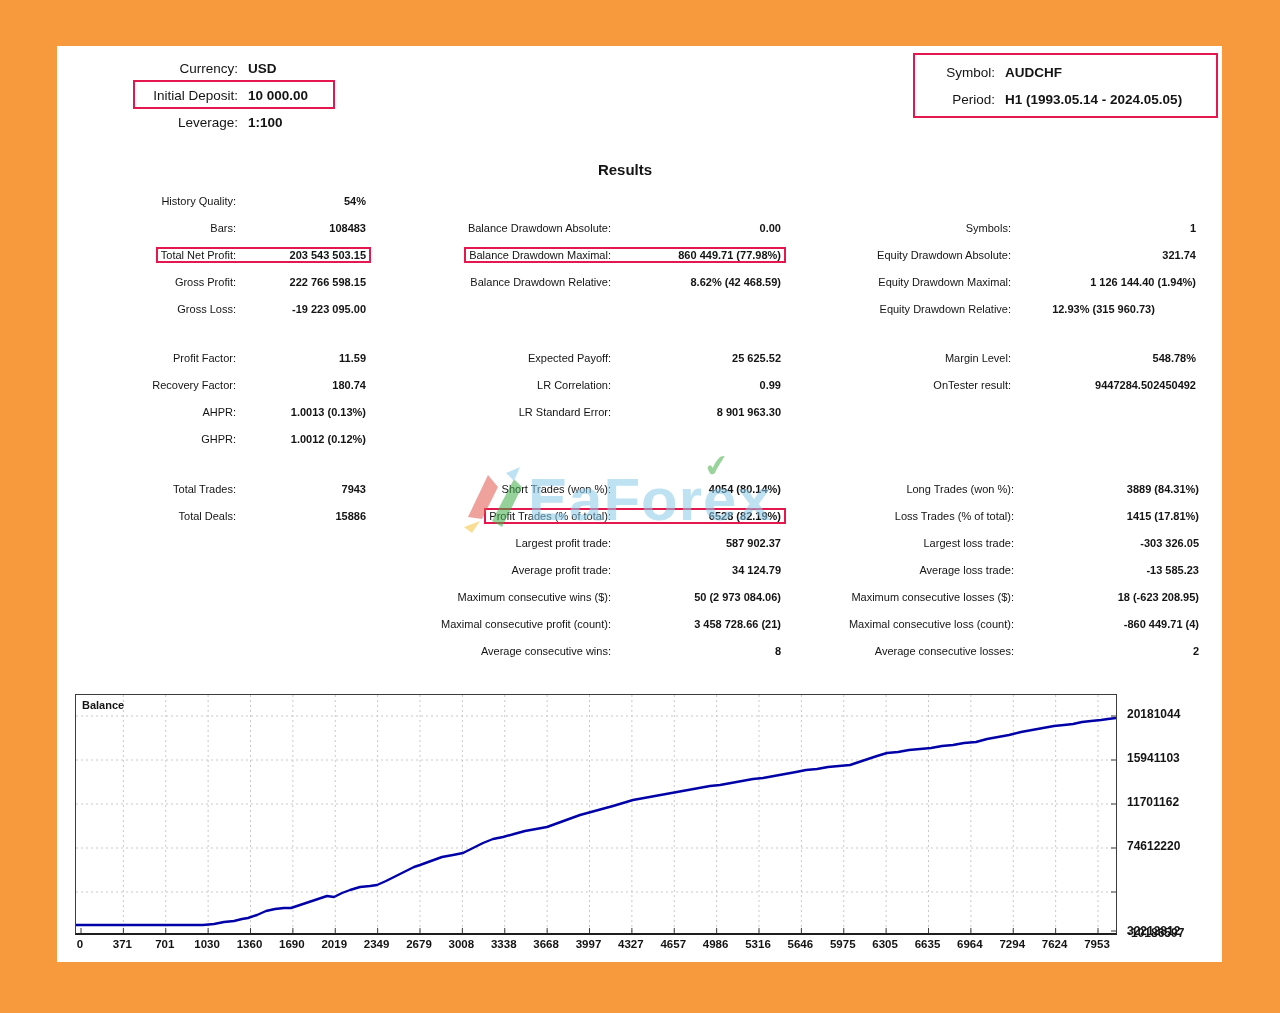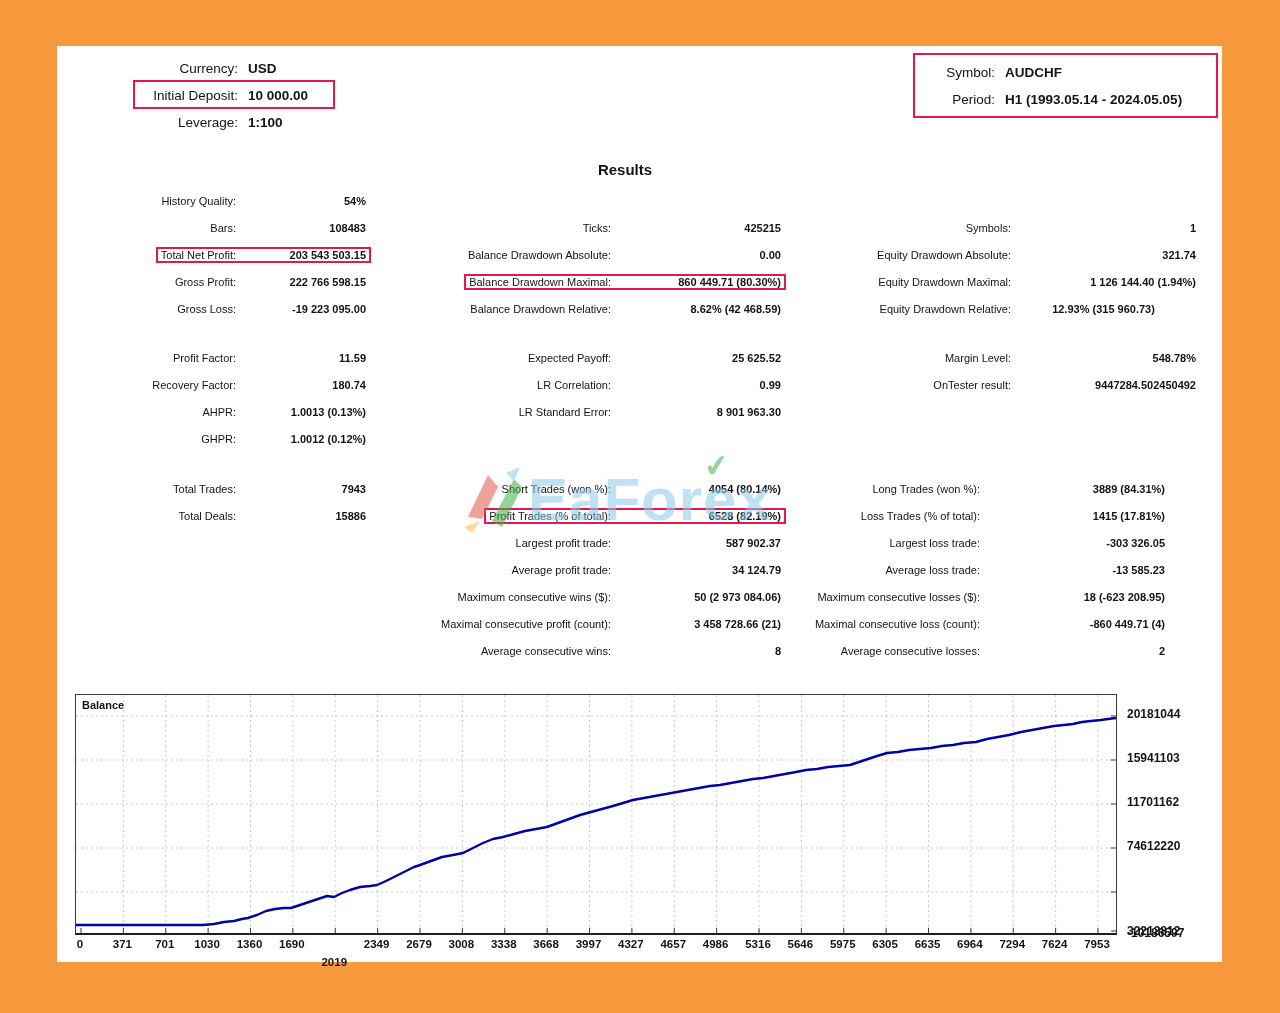--- a/index.html
+++ b/index.html
@@ -147,34 +147,28 @@
       <div class="srow">
         <span class="pair">
           <span class="lab">Total Deals:</span>
           <span class="val" style="width: 130px;">15886</span>
         </span>
       </div>
     </div>
     <div class="statgroup" style="left: 395px; top: 214px; width: 391px;">
       <div class="srow">
         <span class="pair">
-          <span class="lab">Ticks:</span>
-          <span class="val" style="width: 170px;">425215</span>
-        </span>
-      </div>
-      <div class="srow">
-        <span class="pair">
           <span class="lab">Balance Drawdown Absolute:</span>
           <span class="val" style="width: 170px;">0.00</span>
         </span>
       </div>
       <div class="srow">
         <span class="pair boxed">
           <span class="lab">Balance Drawdown Maximal:</span>
-          <span class="val" style="width: 170px;">860 449.71 (80.30%)</span>
+          <span class="val" style="width: 170px;">860 449.71 (77.98%)</span>
         </span>
       </div>
       <div class="srow">
         <span class="pair">
           <span class="lab">Balance Drawdown Relative:</span>
           <span class="val" style="width: 170px;">8.62% (42 468.59)</span>
         </span>
       </div>
     </div>
     <div class="statgroup" style="left: 395px; top: 344px; width: 391px;">
@@ -274,21 +268,21 @@
           <span class="val" style="width: 185px;">548.78%</span>
         </span>
       </div>
       <div class="srow">
         <span class="pair">
           <span class="lab">OnTester result:</span>
           <span class="val" style="width: 185px;">9447284.502450492</span>
         </span>
       </div>
     </div>
-    <div class="statgroup" style="left: 764px; top: 475px; width: 406px;">
+    <div class="statgroup" style="left: 798px; top: 475px; width: 406px;">
       <div class="srow">
         <span class="pair">
           <span class="lab">Long Trades (won %):</span>
           <span class="val" style="width: 185px;">3889 (84.31%)</span>
         </span>
       </div>
       <div class="srow">
         <span class="pair">
           <span class="lab">Loss Trades (% of total):</span>
           <span class="val" style="width: 185px;">1415 (17.81%)</span>
@@ -404,21 +398,21 @@
     </svg>
   </div>
 <div id="balance-label">Balance</div>
 <div id="ticks-mount">
     <div class="xtick" style="left: 58px;">0</div>
     <div class="xtick" style="left: 100.375px;">371</div>
     <div class="xtick" style="left: 142.75px;">701</div>
     <div class="xtick" style="left: 185.125px;">1030</div>
     <div class="xtick" style="left: 227.5px;">1360</div>
     <div class="xtick" style="left: 269.875px;">1690</div>
-    <div class="xtick" style="left: 312.25px; margin-top: 18px;">2019</div>
+    <div class="xtick" style="left: 312.25px;">2019</div>
     <div class="xtick" style="left: 354.625px;">2349</div>
     <div class="xtick" style="left: 397px;">2679</div>
     <div class="xtick" style="left: 439.375px;">3008</div>
     <div class="xtick" style="left: 481.75px;">3338</div>
     <div class="xtick" style="left: 524.125px;">3668</div>
     <div class="xtick" style="left: 566.5px;">3997</div>
     <div class="xtick" style="left: 608.875px;">4327</div>
     <div class="xtick" style="left: 651.25px;">4657</div>
     <div class="xtick" style="left: 693.625px;">4986</div>
     <div class="xtick" style="left: 736px;">5316</div>

